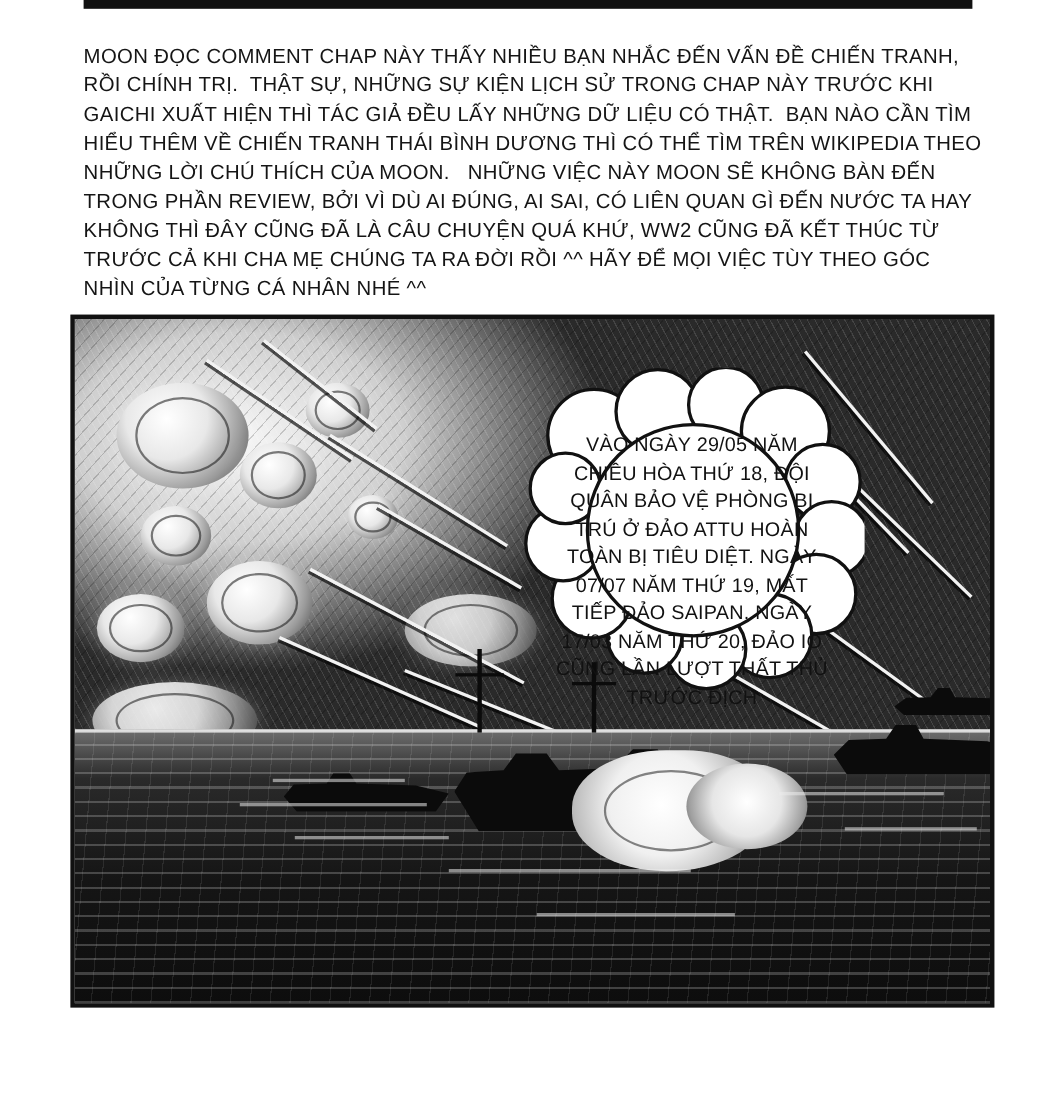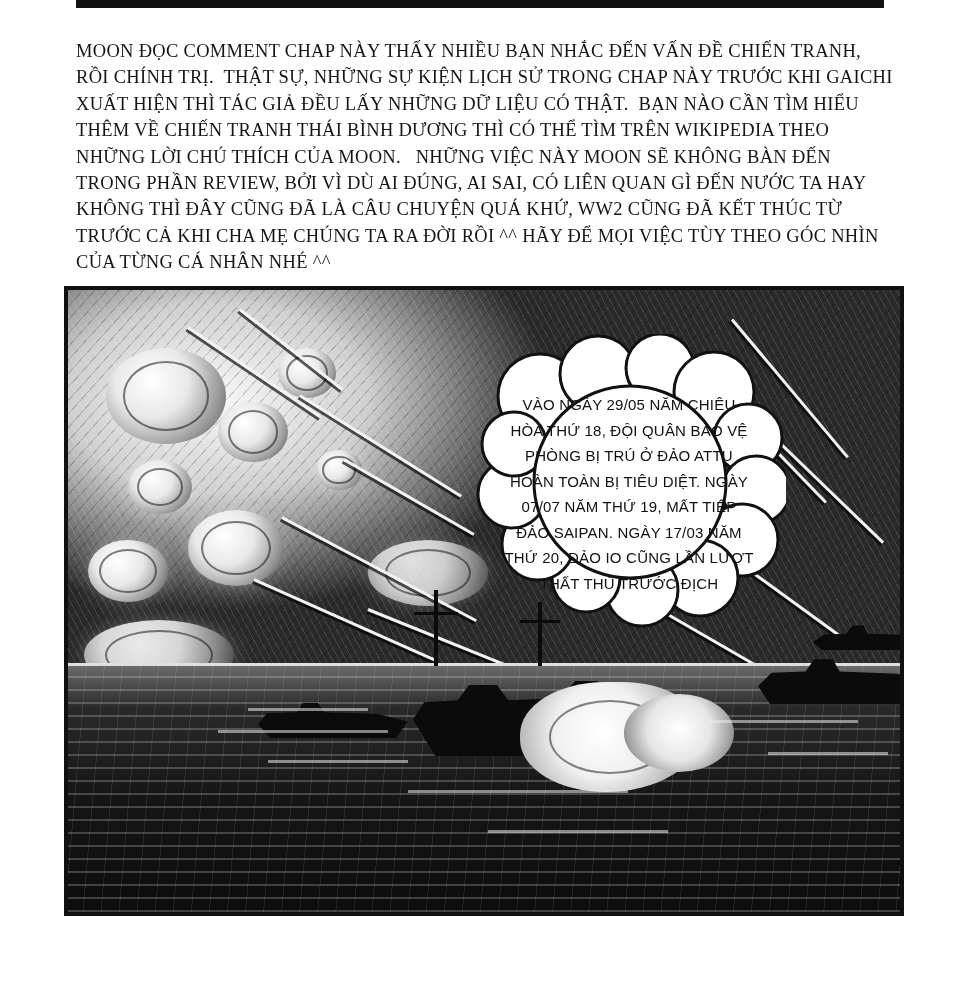--- a/index.html
+++ b/index.html
@@ -28,21 +28,21 @@
   
   .note {
     position: absolute;
     left: 76px;
     top: 38px;
     width: 820px;
     font-size: 18.5px;
     line-height: 26.4px;
     letter-spacing: 0.3px;
     color: #151515;
-    font-family: Liberation Serif, serif;
+    font-family: Liberation Sans, sans-serif;
     font-weight: 500;
     text-transform: uppercase;
     white-space: pre-wrap;
   }
 
   
   .panel {
     position: absolute;
     left: 64px;
     top: 286px;
@@ -251,21 +251,21 @@
     height: 302px;
   }
   .bubble-svg { display: block; }
   .bubble-text {
     position: absolute;
     left: 34px;
     top: 58px;
     width: 250px;
     text-align: center;
     font-family: "Liberation Sans", sans-serif;
-    font-size: 15px;
+    font-size: 18px;
     line-height: 25.5px;
     letter-spacing: .2px;
     color: #111111;
     text-transform: uppercase;
     font-weight: 500;
     white-space: pre-wrap;
   }
 </style>
 </head>
 <body>

